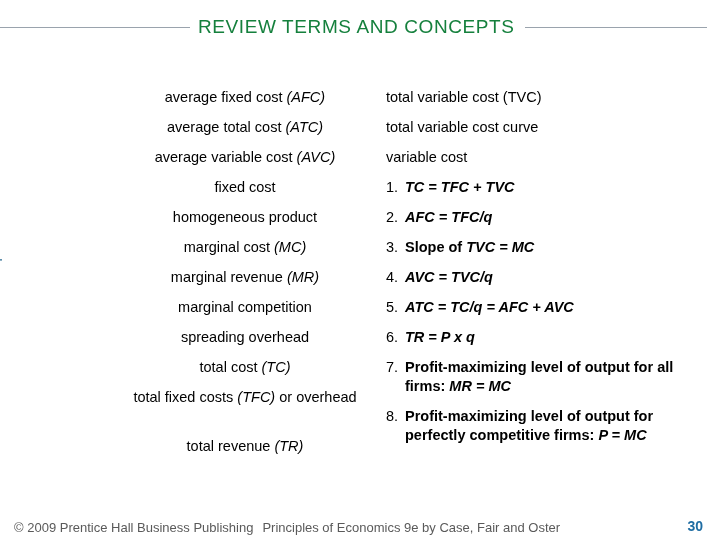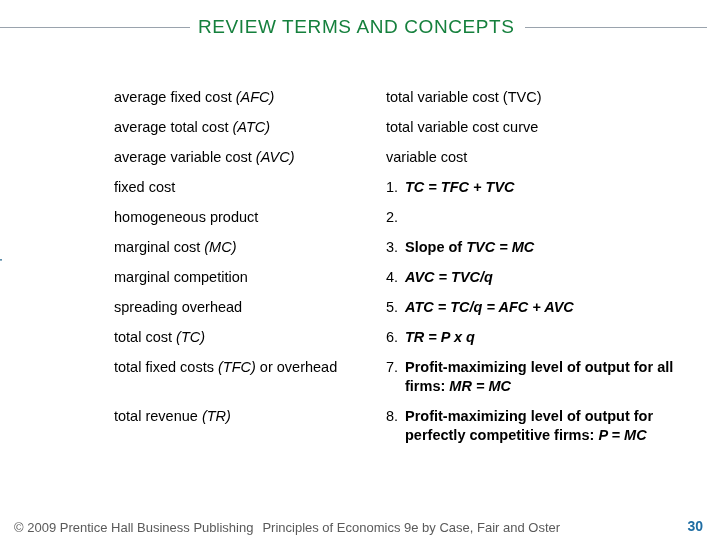--- a/index.html
+++ b/index.html
@@ -59,21 +59,21 @@
   #content {
     position: absolute;
     top: 88px;
     left: 114px;
     width: 600px;
   }
   .col {
     position: absolute;
     top: 0;
   }
-  #col-left  { left: 0px;   width: 262px; }
+  #col-left  { left: 0px;   width: 262px; text-align: center; }
   #col-right { left: 272px; width: 330px; }
 
   .term {
     font-size: 14.5px;
     line-height: 19px;
     height: 30px;
     white-space: nowrap;
   }
   .term.wrap {
     white-space: normal;
@@ -133,37 +133,39 @@
 
 <div id="content">
 
   <div class="col" id="col-left">
       <div class="term">average fixed cost <em>(AFC)</em></div>
       <div class="term">average total cost <em>(ATC)</em></div>
       <div class="term">average variable cost <em>(AVC)</em></div>
       <div class="term">fixed cost</div>
       <div class="term">homogeneous product</div>
       <div class="term">marginal cost <em>(MC)</em></div>
+      <div class="term">marginal revenue <em>(MR)</em></div>
       <div class="term">marginal competition</div>
       <div class="term">spreading overhead</div>
       <div class="term">total cost <em>(TC)</em></div>
       <div class="term wrap">total fixed costs <em>(TFC)</em> or overhead</div>
       <div class="term">total revenue <em>(TR)</em></div>
     </div>
 
   <div class="col" id="col-right">
       <div class="term">total variable cost (TVC)</div>
       <div class="term">total variable cost curve</div>
       <div class="term">variable cost</div>
       <div class="formula">
         <span class="fnum">1.</span>
         <span class="ftext">TC = TFC + TVC</span>
       </div>
       <div class="formula">
         <span class="fnum">2.</span>
+        <span class="ftext">AFC = TFC/q</span>
       </div>
       <div class="formula">
         <span class="fnum">3.</span>
         <span class="ftext"><span class="up">Slope of </span>TVC = MC</span>
       </div>
       <div class="formula">
         <span class="fnum">4.</span>
         <span class="ftext">AVC = TVC/q</span>
       </div>
       <div class="formula">

